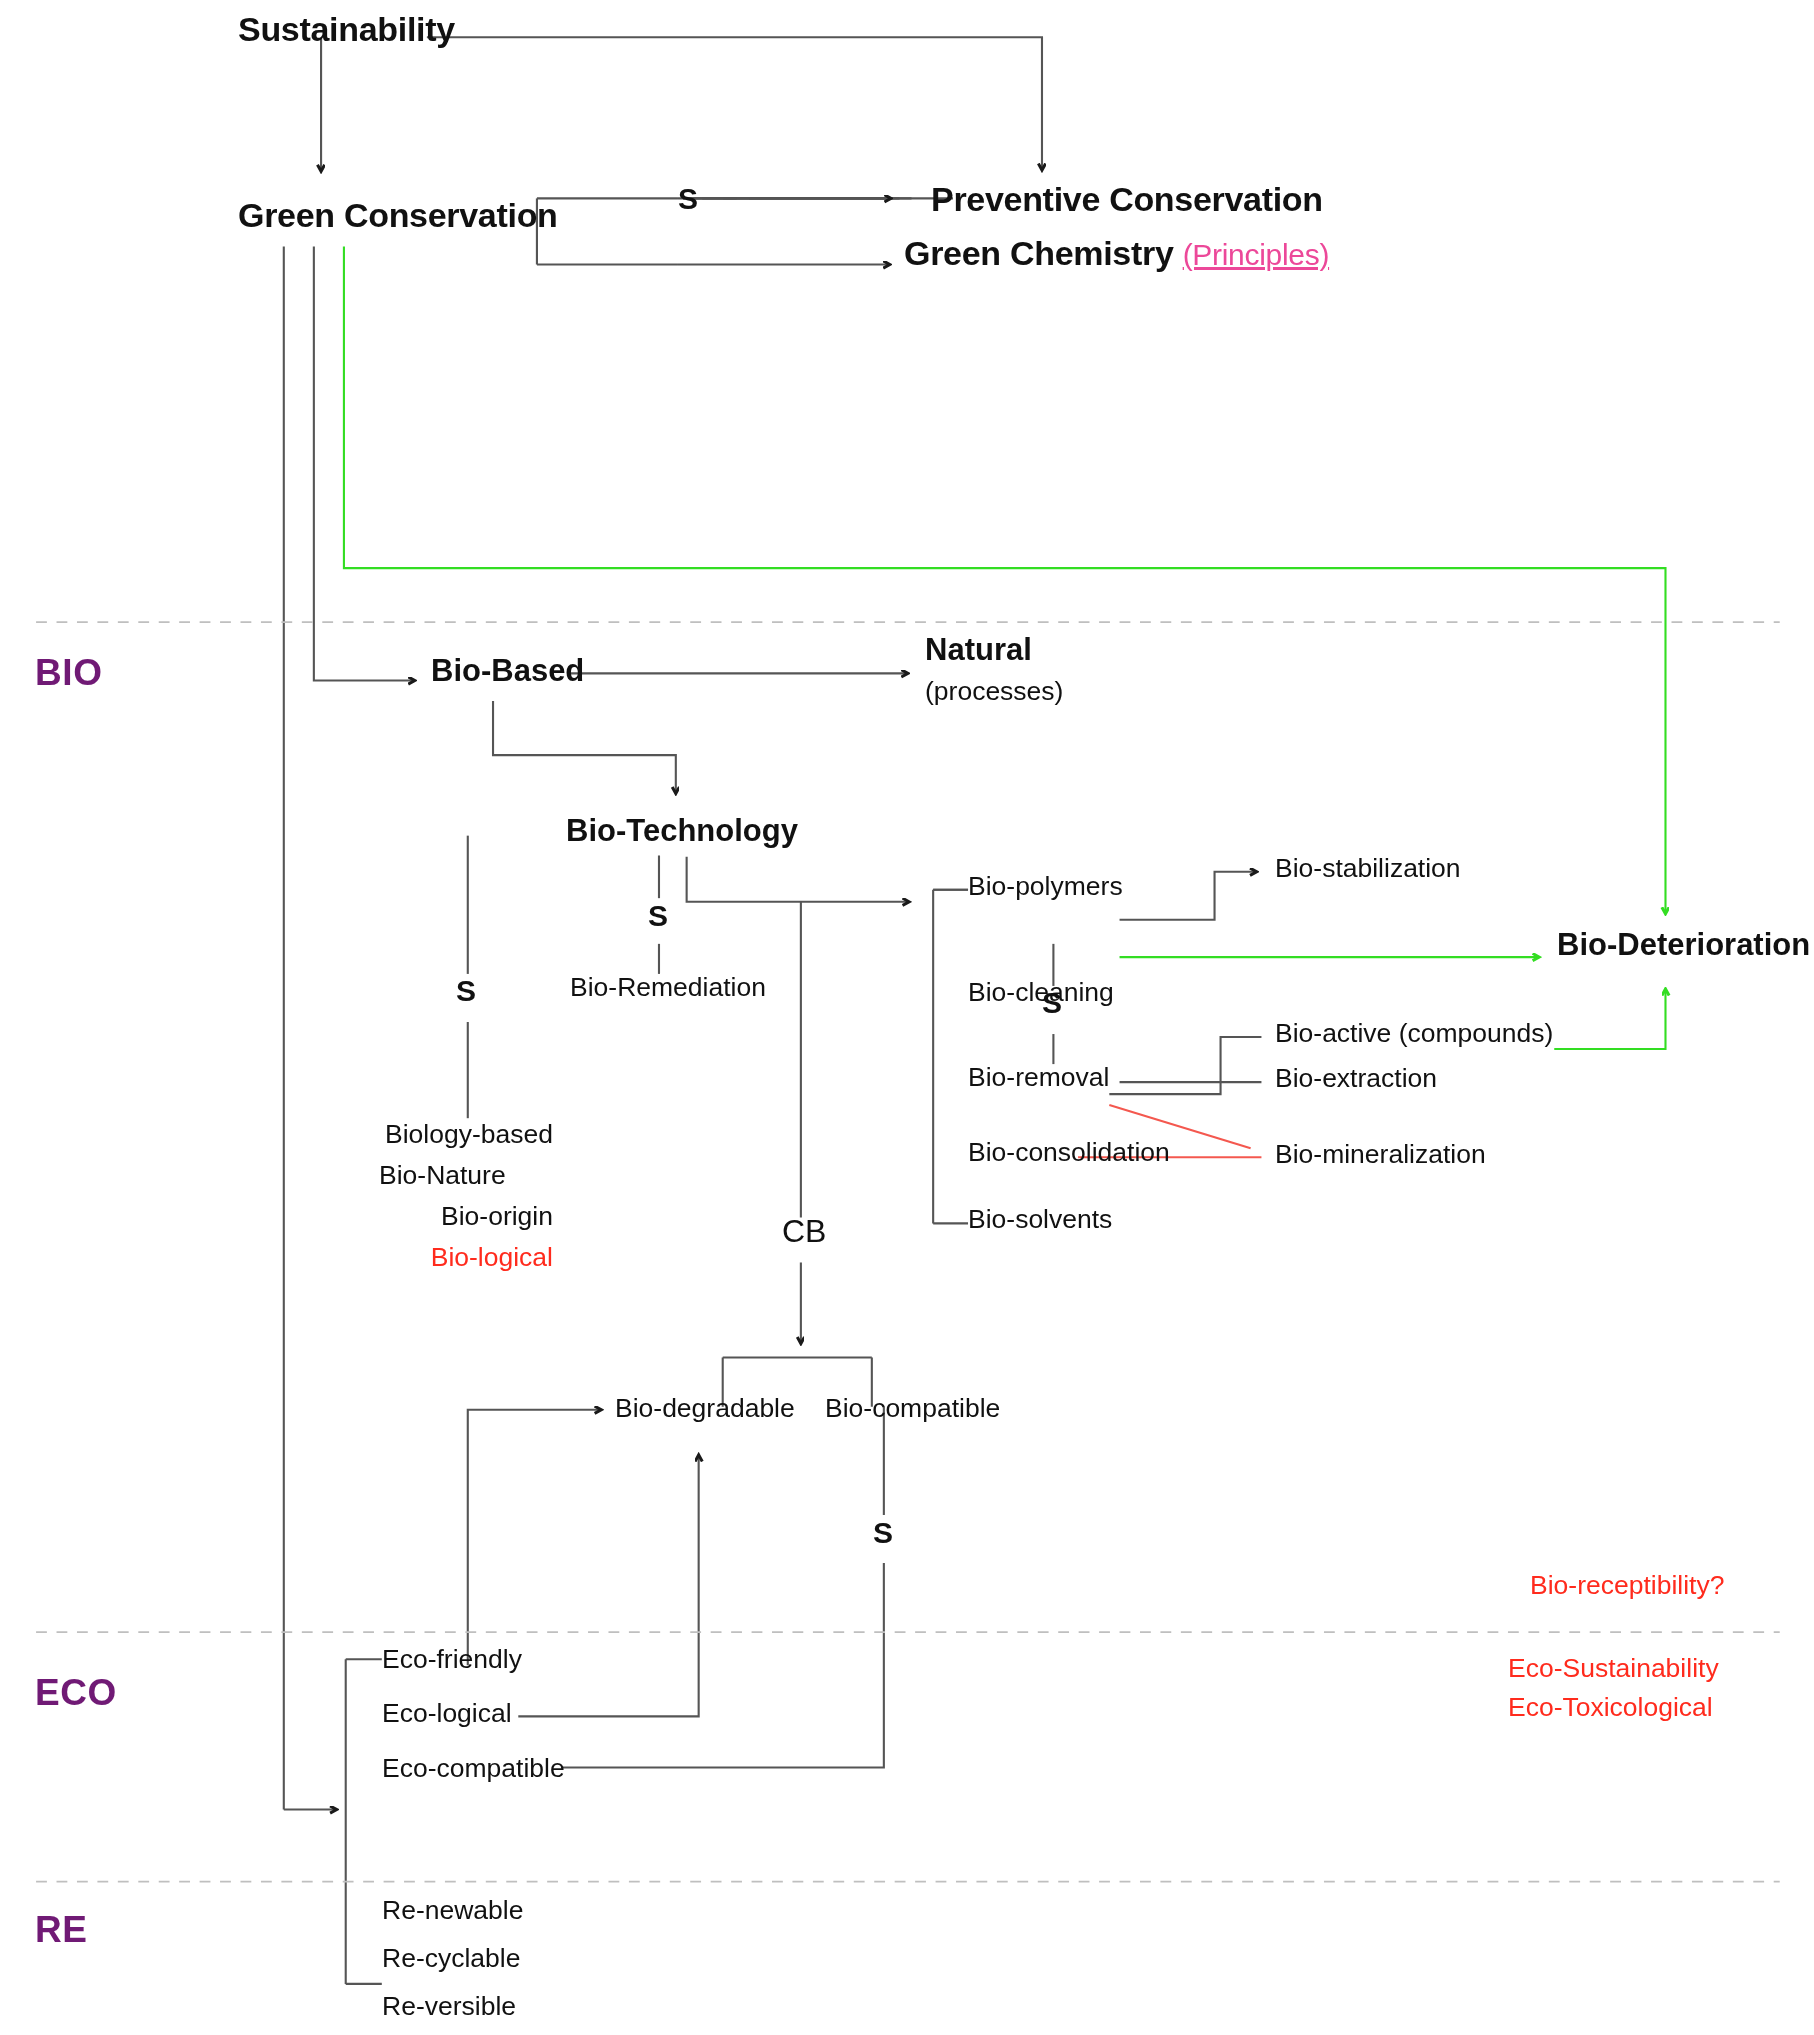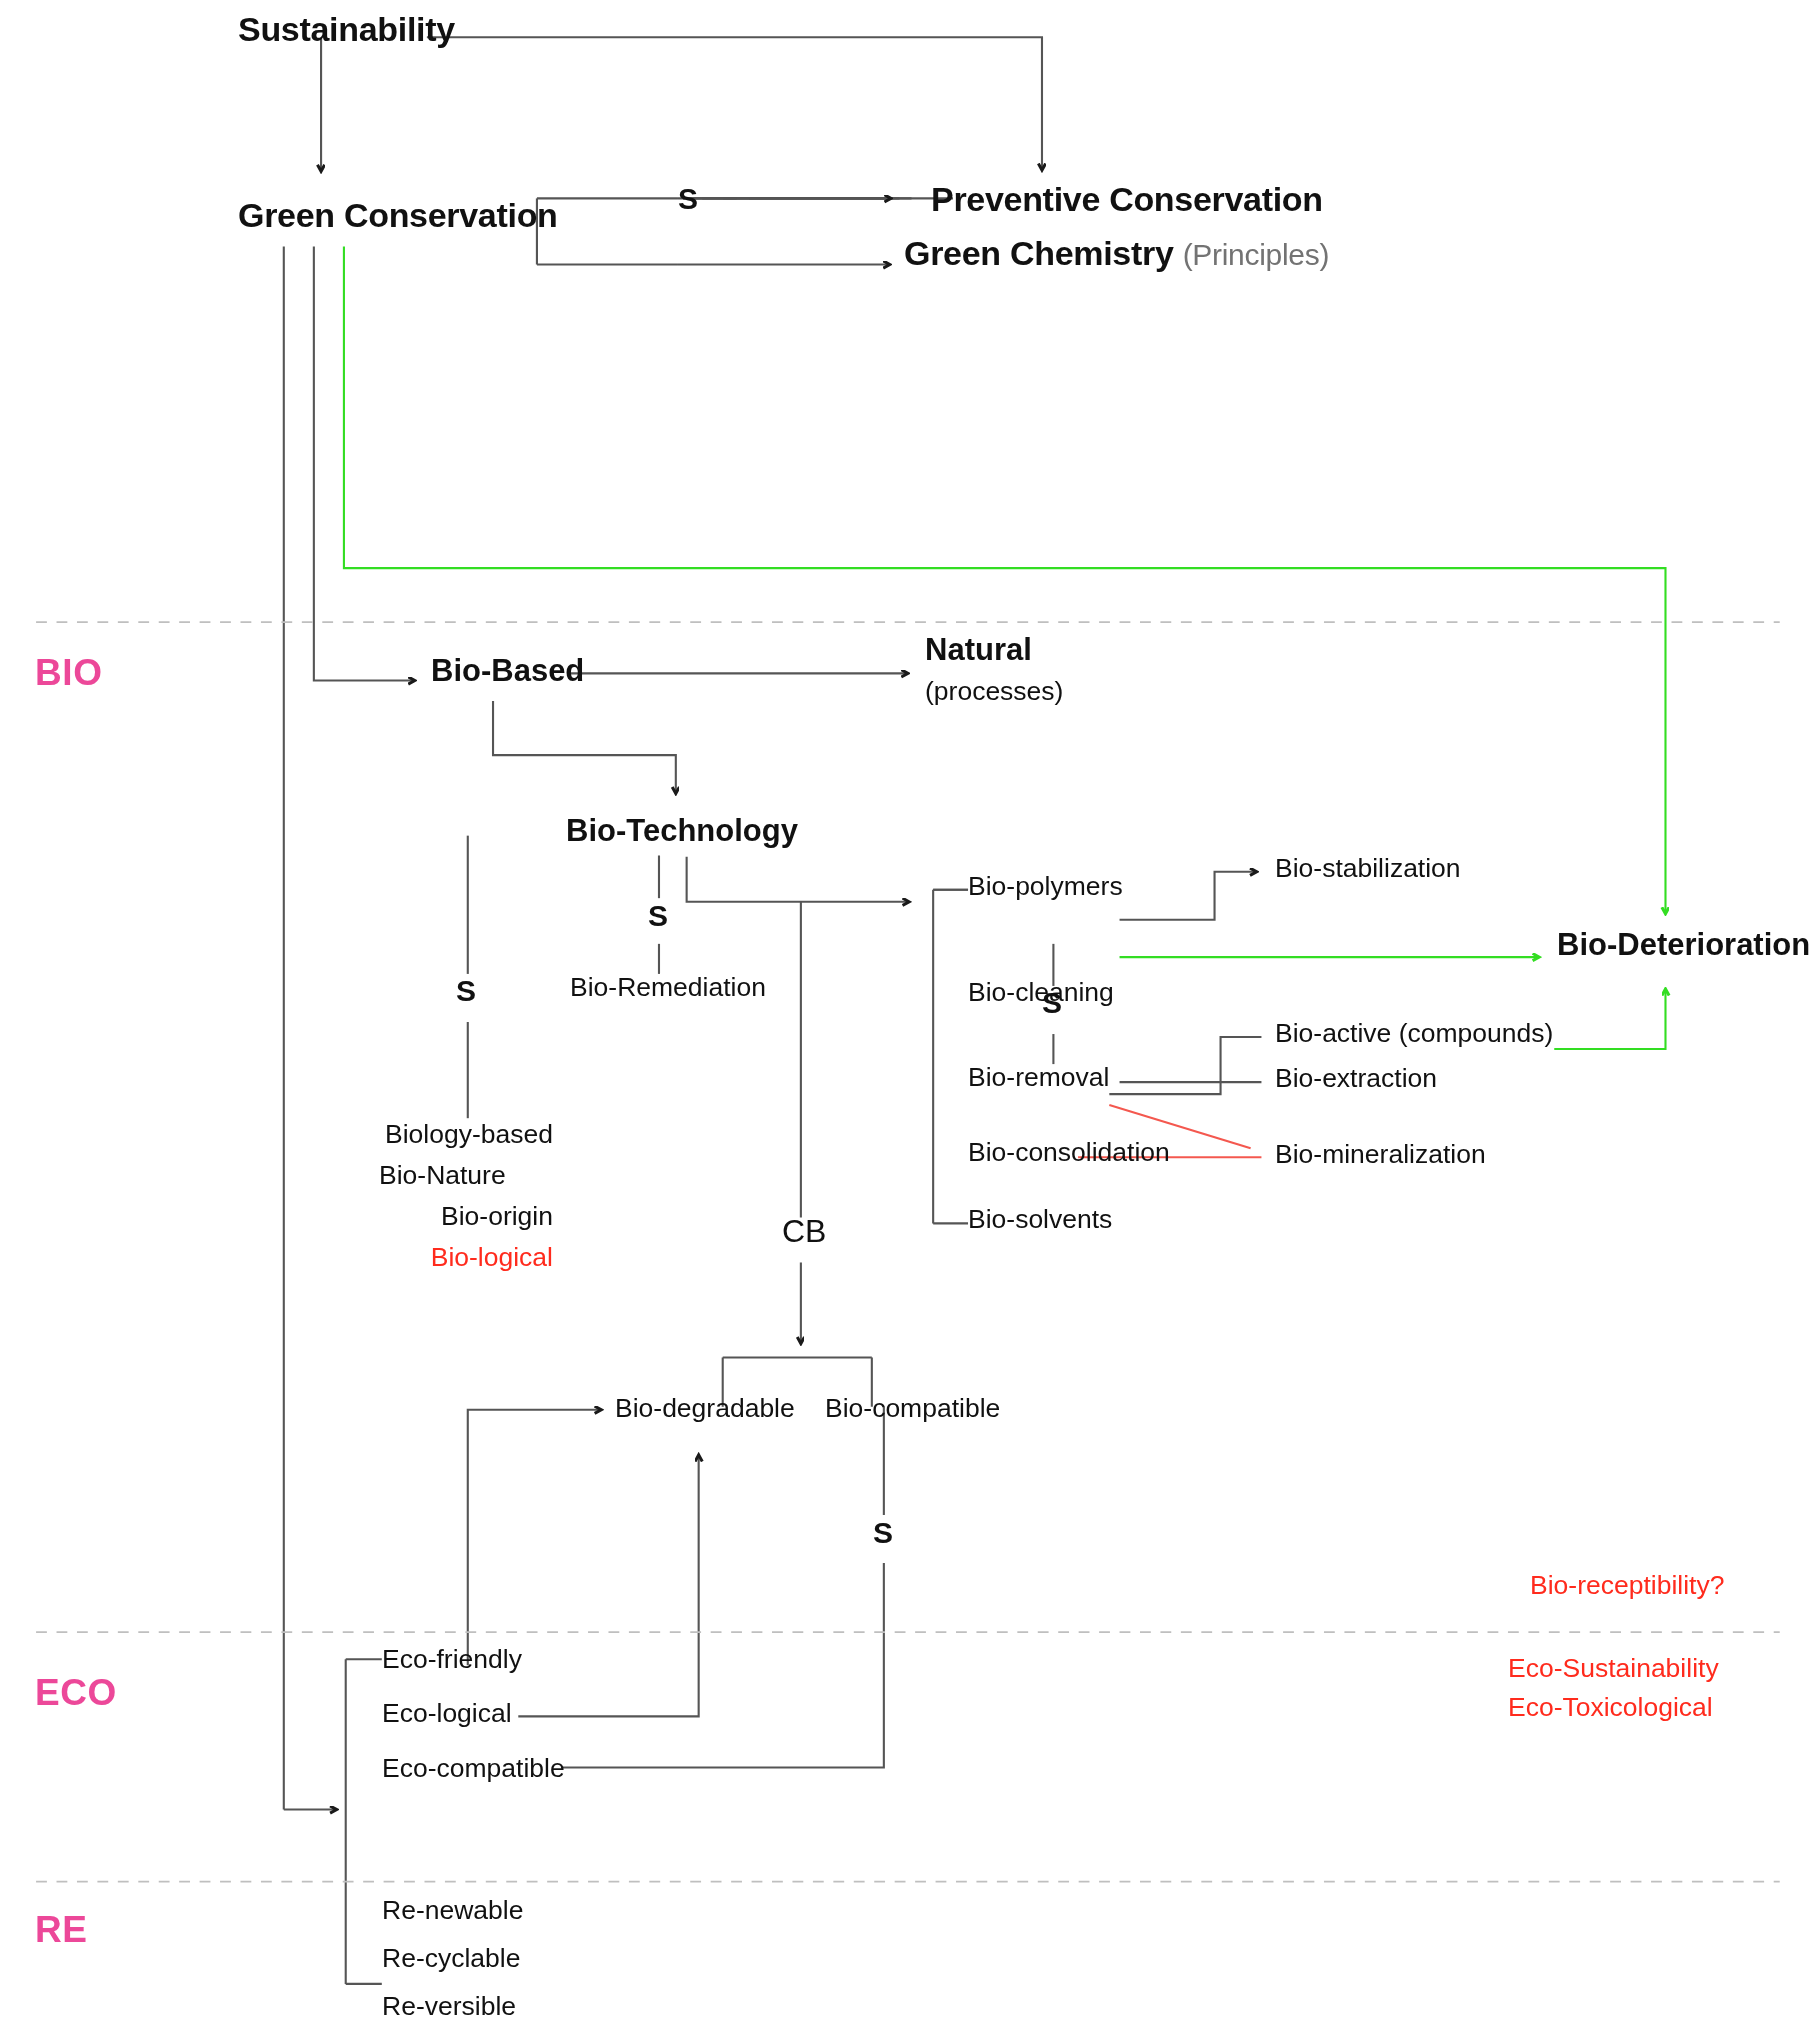--- a/index.html
+++ b/index.html
@@ -3,23 +3,23 @@
 <meta charset="utf-8">
 <style>
   html,body{margin:0;padding:0;background:#ffffff;}
   body{font-family:"Liberation Sans", sans-serif;}
   #stage{position:relative;width:1814px;height:2035px;background:#fff;overflow:hidden;}
   #wires{position:absolute;left:0;top:0;width:1814px;height:2035px;}
   .node{position:absolute;white-space:nowrap;color:#111;line-height:1;}
   .n-big{font-size:34px;font-weight:700;letter-spacing:-0.3px;}
   .n-bold-med{font-size:31px;font-weight:700;}
   .n-sm{font-size:26.5px;font-weight:400;}
-  .band{position:absolute;font-size:37px;font-weight:700;color:#ec4899;letter-spacing:0.6px;}
+  .band{position:absolute;font-size:37px;font-weight:700;color:#701a75;letter-spacing:0.6px;}
   .red{color:#ff2b1d;text-align:center;}
-  .sub{font-weight:400;color:#737373;}
+  .sub{font-weight:400;color:#ec4899;text-decoration:underline;}
   .lbl-s{position:absolute;font-size:30px;font-weight:700;color:#111;}
 </style>
 </head>
 <body>
 
 <div id="stage">
 
   <svg id="wires" viewBox="0 0 3017 3385" preserveAspectRatio="none">
     <defs>
       <marker id="ahK" markerWidth="16" markerHeight="16" refX="12" refY="6" orient="auto" markerUnits="userSpaceOnUse">

